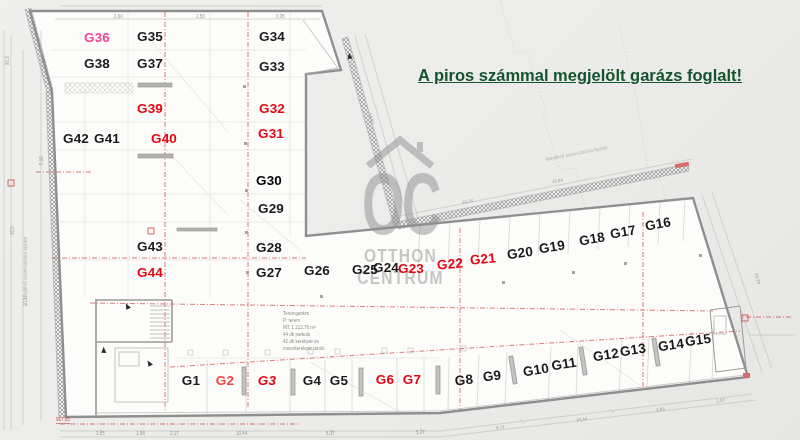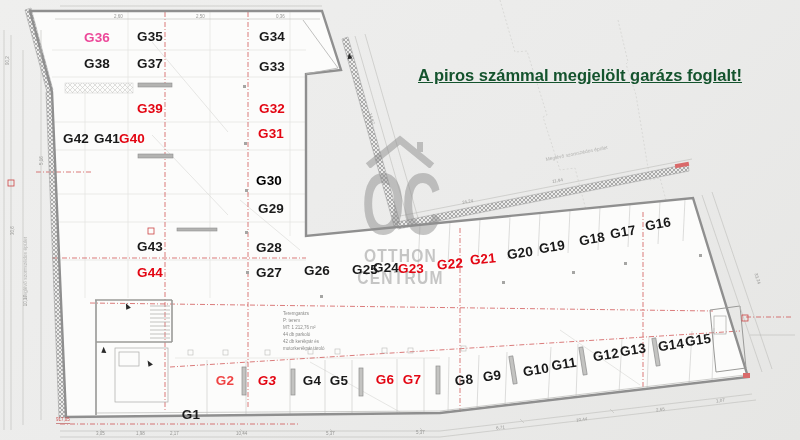--- a/index.html
+++ b/index.html
@@ -173,40 +173,40 @@
       <span class="glabel" style="left: 97px; top: 37px; color: #ec4899; transform: translate(-50%, -50%) rotate(0deg);">G36</span>
       <span class="glabel" style="left: 150px; top: 36px; color: rgb(26, 26, 26); transform: translate(-50%, -50%) rotate(0deg);">G35</span>
       <span class="glabel" style="left: 272px; top: 36px; color: rgb(26, 26, 26); transform: translate(-50%, -50%) rotate(0deg);">G34</span>
       <span class="glabel" style="left: 97px; top: 63px; color: rgb(26, 26, 26); transform: translate(-50%, -50%) rotate(0deg);">G38</span>
       <span class="glabel" style="left: 150px; top: 63px; color: rgb(26, 26, 26); transform: translate(-50%, -50%) rotate(0deg);">G37</span>
       <span class="glabel" style="left: 272px; top: 66px; color: rgb(26, 26, 26); transform: translate(-50%, -50%) rotate(0deg);">G33</span>
       <span class="glabel" style="left: 150px; top: 108px; color: rgb(227, 6, 19); transform: translate(-50%, -50%) rotate(0deg);">G39</span>
       <span class="glabel" style="left: 272px; top: 108px; color: rgb(227, 6, 19); transform: translate(-50%, -50%) rotate(0deg);">G32</span>
       <span class="glabel" style="left: 76px; top: 138px; color: rgb(26, 26, 26); transform: translate(-50%, -50%) rotate(0deg);">G42</span>
       <span class="glabel" style="left: 107px; top: 138px; color: rgb(26, 26, 26); transform: translate(-50%, -50%) rotate(0deg);">G41</span>
-      <span class="glabel" style="left: 132px; top: 138px; color: rgb(227, 6, 19); transform: translate(-50%, -50%) rotate(0deg);">G40</span>
+      <span class="glabel" style="left: 164px; top: 138px; color: rgb(227, 6, 19); transform: translate(-50%, -50%) rotate(0deg);">G40</span>
       <span class="glabel" style="left: 271px; top: 133px; color: rgb(227, 6, 19); transform: translate(-50%, -50%) rotate(0deg);">G31</span>
       <span class="glabel" style="left: 269px; top: 180px; color: #000000; transform: translate(-50%, -50%) rotate(0deg);">G30</span>
       <span class="glabel" style="left: 271px; top: 208px; color: rgb(26, 26, 26); transform: translate(-50%, -50%) rotate(0deg);">G29</span>
       <span class="glabel" style="left: 150px; top: 246px; color: rgb(26, 26, 26); transform: translate(-50%, -50%) rotate(0deg);">G43</span>
       <span class="glabel" style="left: 269px; top: 247px; color: rgb(26, 26, 26); transform: translate(-50%, -50%) rotate(0deg); text-align: center;">G28</span>
       <span class="glabel" style="left: 150px; top: 272px; color: rgb(227, 6, 19); transform: translate(-50%, -50%) rotate(0deg);">G44</span>
       <span class="glabel" style="left: 269px; top: 272px; color: rgb(26, 26, 26); transform: translate(-50%, -50%) rotate(0deg);">G27</span>
       <span class="glabel" style="left: 317px; top: 270px; color: rgb(26, 26, 26); transform: translate(-50%, -50%) rotate(0deg);">G26</span>
       <span class="glabel" style="left: 365px; top: 269px; color: rgb(26, 26, 26); transform: translate(-50%, -50%) rotate(0deg);">G25</span>
       <span class="glabel" style="left: 386px; top: 267px; color: rgb(26, 26, 26); transform: translate(-50%, -50%) rotate(0deg);">G24</span>
       <span class="glabel" style="left: 411px; top: 268px; color: rgb(227, 6, 19); transform: translate(-50%, -50%) rotate(0deg);">G23</span>
       <span class="glabel" style="left: 450px; top: 264px; color: rgb(227, 6, 19); transform: translate(-50%, -50%) rotate(-4deg);">G22</span>
       <span class="glabel" style="left: 483px; top: 259px; color: rgb(227, 6, 19); transform: translate(-50%, -50%) rotate(-6deg);">G21</span>
       <span class="glabel" style="left: 520px; top: 253px; color: rgb(26, 26, 26); transform: translate(-50%, -50%) rotate(-8deg);">G20</span>
       <span class="glabel" style="left: 552px; top: 247px; color: rgb(26, 26, 26); transform: translate(-50%, -50%) rotate(-9deg);">G19</span>
       <span class="glabel" style="left: 592px; top: 239px; color: rgb(26, 26, 26); transform: translate(-50%, -50%) rotate(-10deg);">G18</span>
       <span class="glabel" style="left: 623px; top: 232px; color: rgb(26, 26, 26); transform: translate(-50%, -50%) rotate(-10deg);">G17</span>
       <span class="glabel" style="left: 658px; top: 224px; color: rgb(26, 26, 26); transform: translate(-50%, -50%) rotate(-10deg);">G16</span>
-      <span class="glabel" style="left: 191px; top: 380px; color: rgb(26, 26, 26); transform: translate(-50%, -50%) rotate(0deg); margin-top: 34px;">G1</span>
+      <span class="glabel" style="left: 191px; top: 380px; color: rgb(26, 26, 26); transform: translate(-50%, -50%) rotate(0deg);">G1</span>
       <span class="glabel" style="left: 225px; top: 380px; color: #ef4444; transform: translate(-50%, -50%) rotate(0deg);">G2</span>
       <span class="glabel" style="left: 267px; top: 380px; color: rgb(227, 6, 19); transform: translate(-50%, -50%) rotate(0deg); font-style: italic;">G3</span>
       <span class="glabel" style="left: 312px; top: 380px; color: rgb(26, 26, 26); transform: translate(-50%, -50%) rotate(0deg);">G4</span>
       <span class="glabel" style="left: 339px; top: 380px; color: rgb(26, 26, 26); transform: translate(-50%, -50%) rotate(0deg);">G5</span>
       <span class="glabel" style="left: 385px; top: 379px; color: rgb(227, 6, 19); transform: translate(-50%, -50%) rotate(0deg);">G6</span>
       <span class="glabel" style="left: 412px; top: 379px; color: rgb(227, 6, 19); transform: translate(-50%, -50%) rotate(0deg);">G7</span>
       <span class="glabel" style="left: 464px; top: 380px; color: rgb(26, 26, 26); transform: translate(-50%, -50%) rotate(-6deg);">G8</span>
       <span class="glabel" style="left: 492px; top: 376px; color: rgb(26, 26, 26); transform: translate(-50%, -50%) rotate(-7deg);">G9</span>
       <span class="glabel" style="left: 536px; top: 370px; color: rgb(26, 26, 26); transform: translate(-50%, -50%) rotate(-9deg);">G10</span>
       <span class="glabel" style="left: 564px; top: 364px; color: rgb(26, 26, 26); transform: translate(-50%, -50%) rotate(-9deg);">G11</span>

